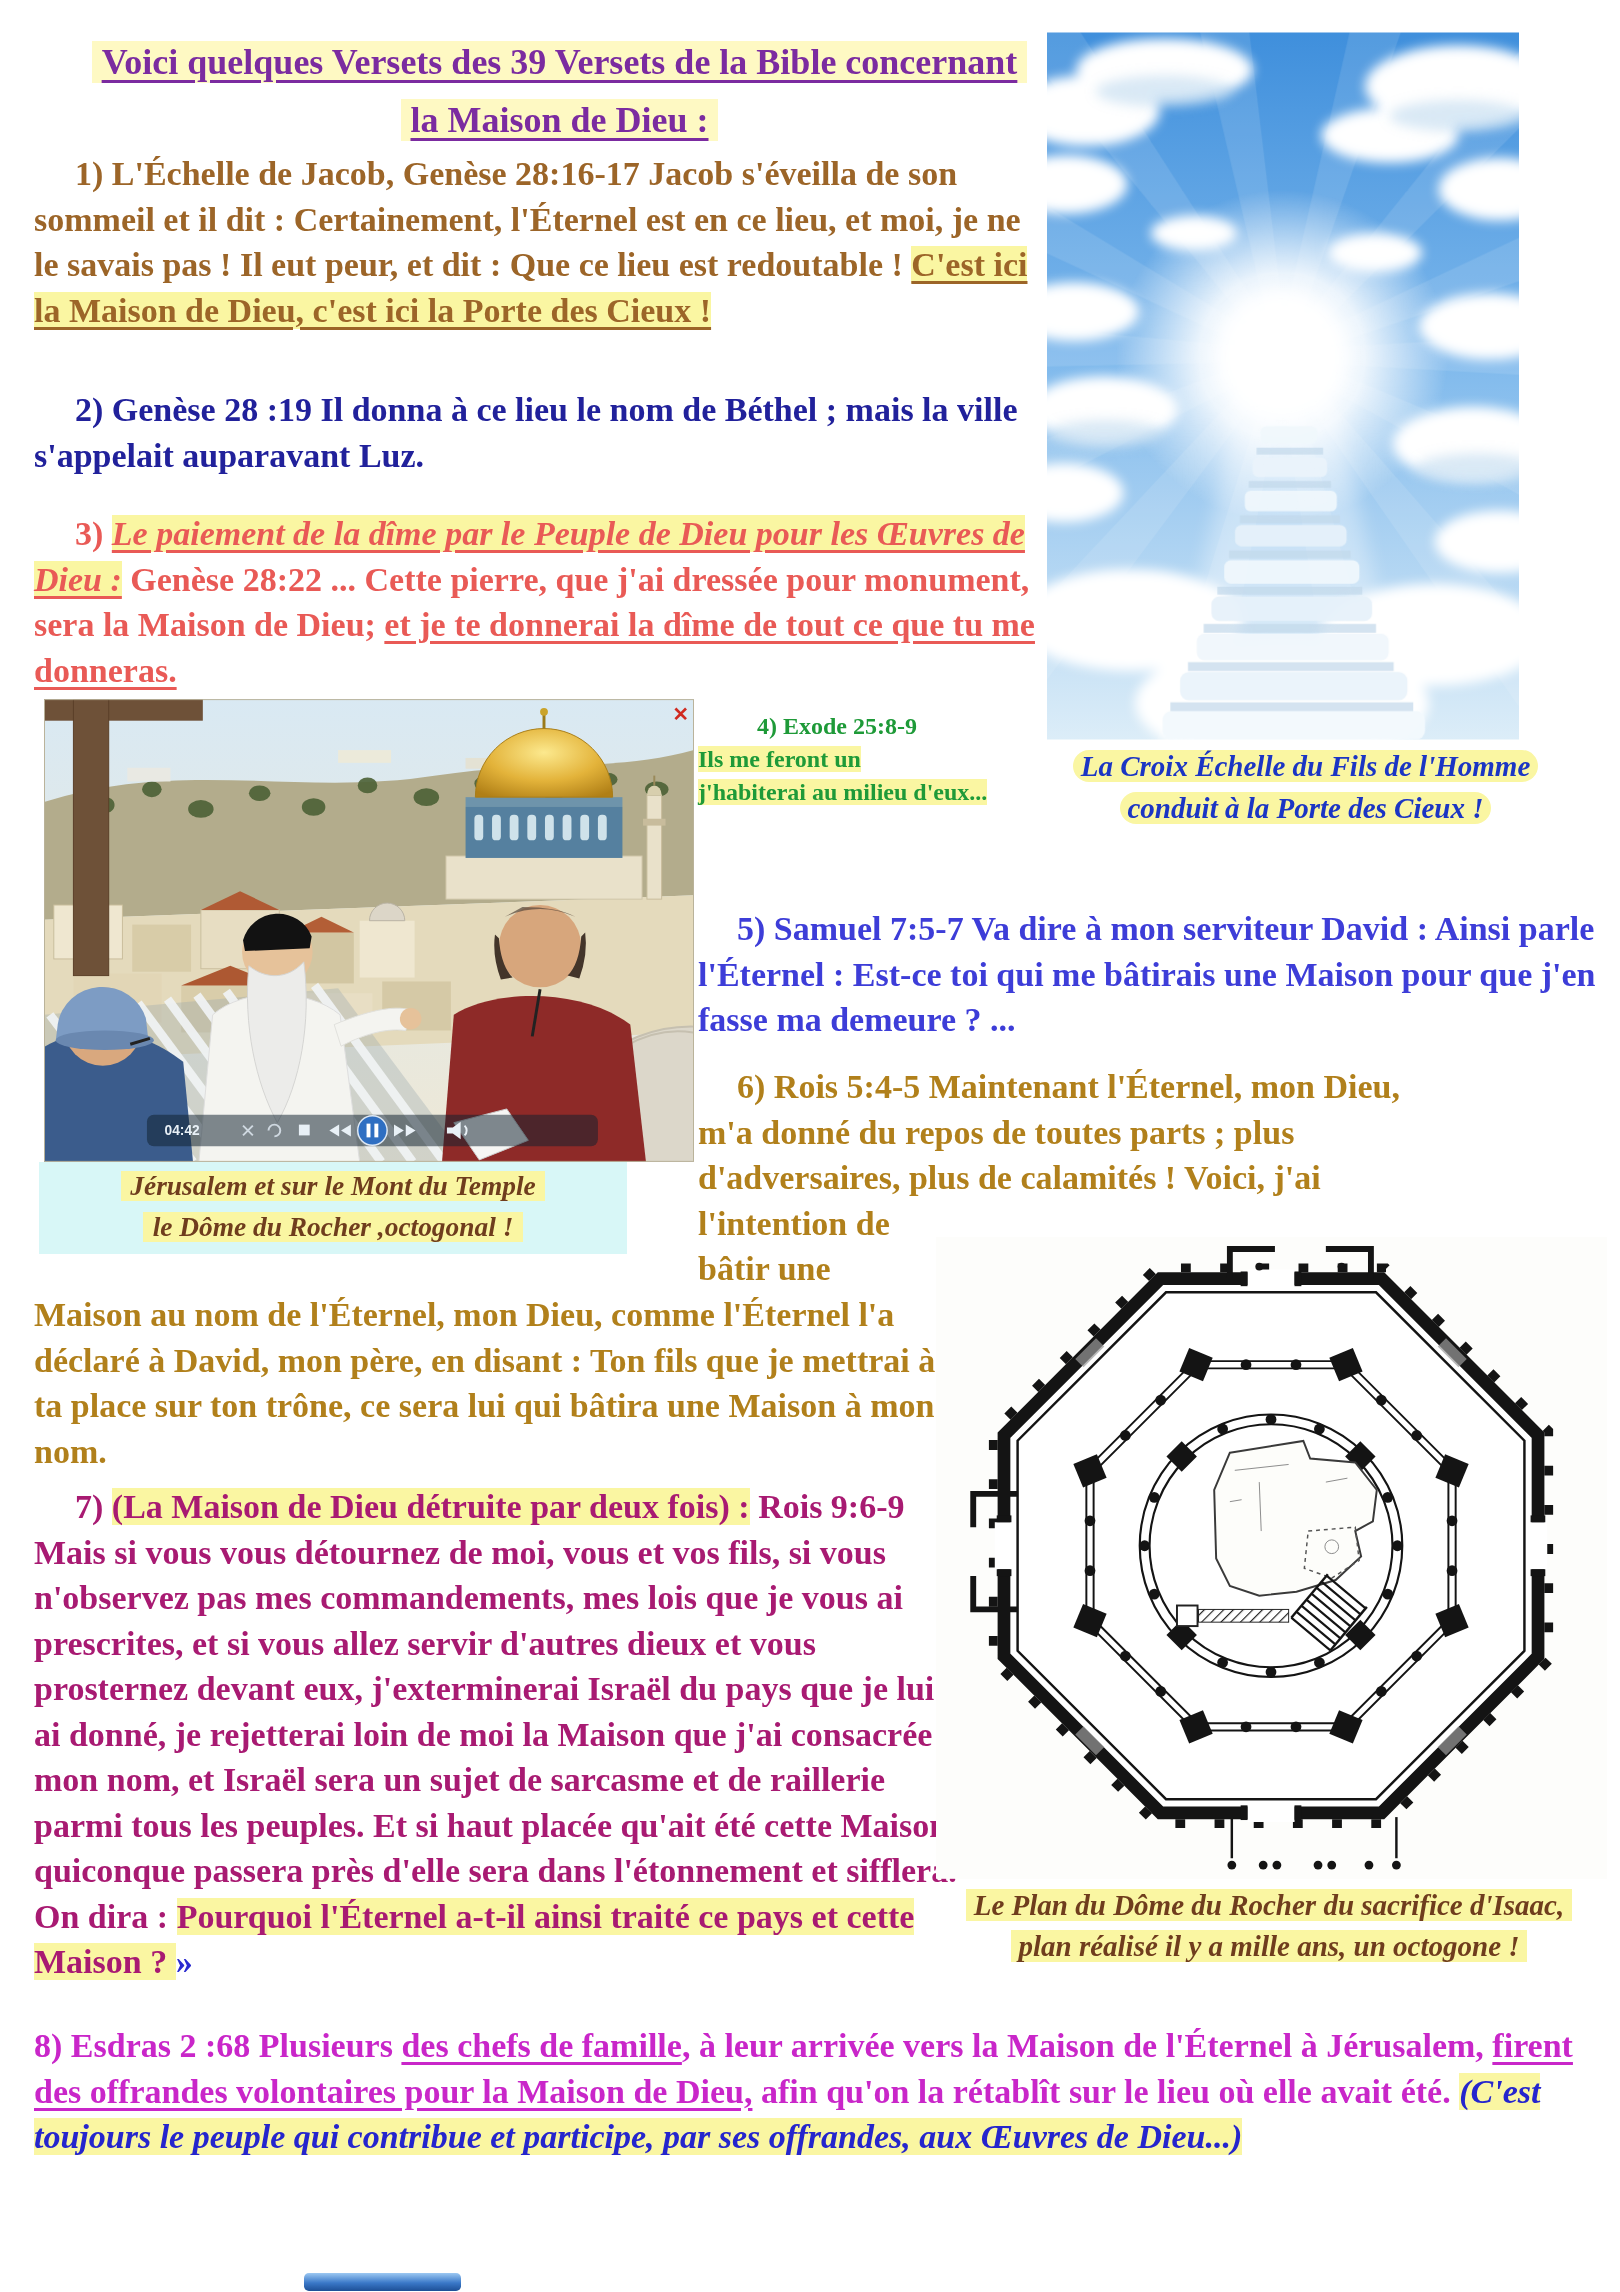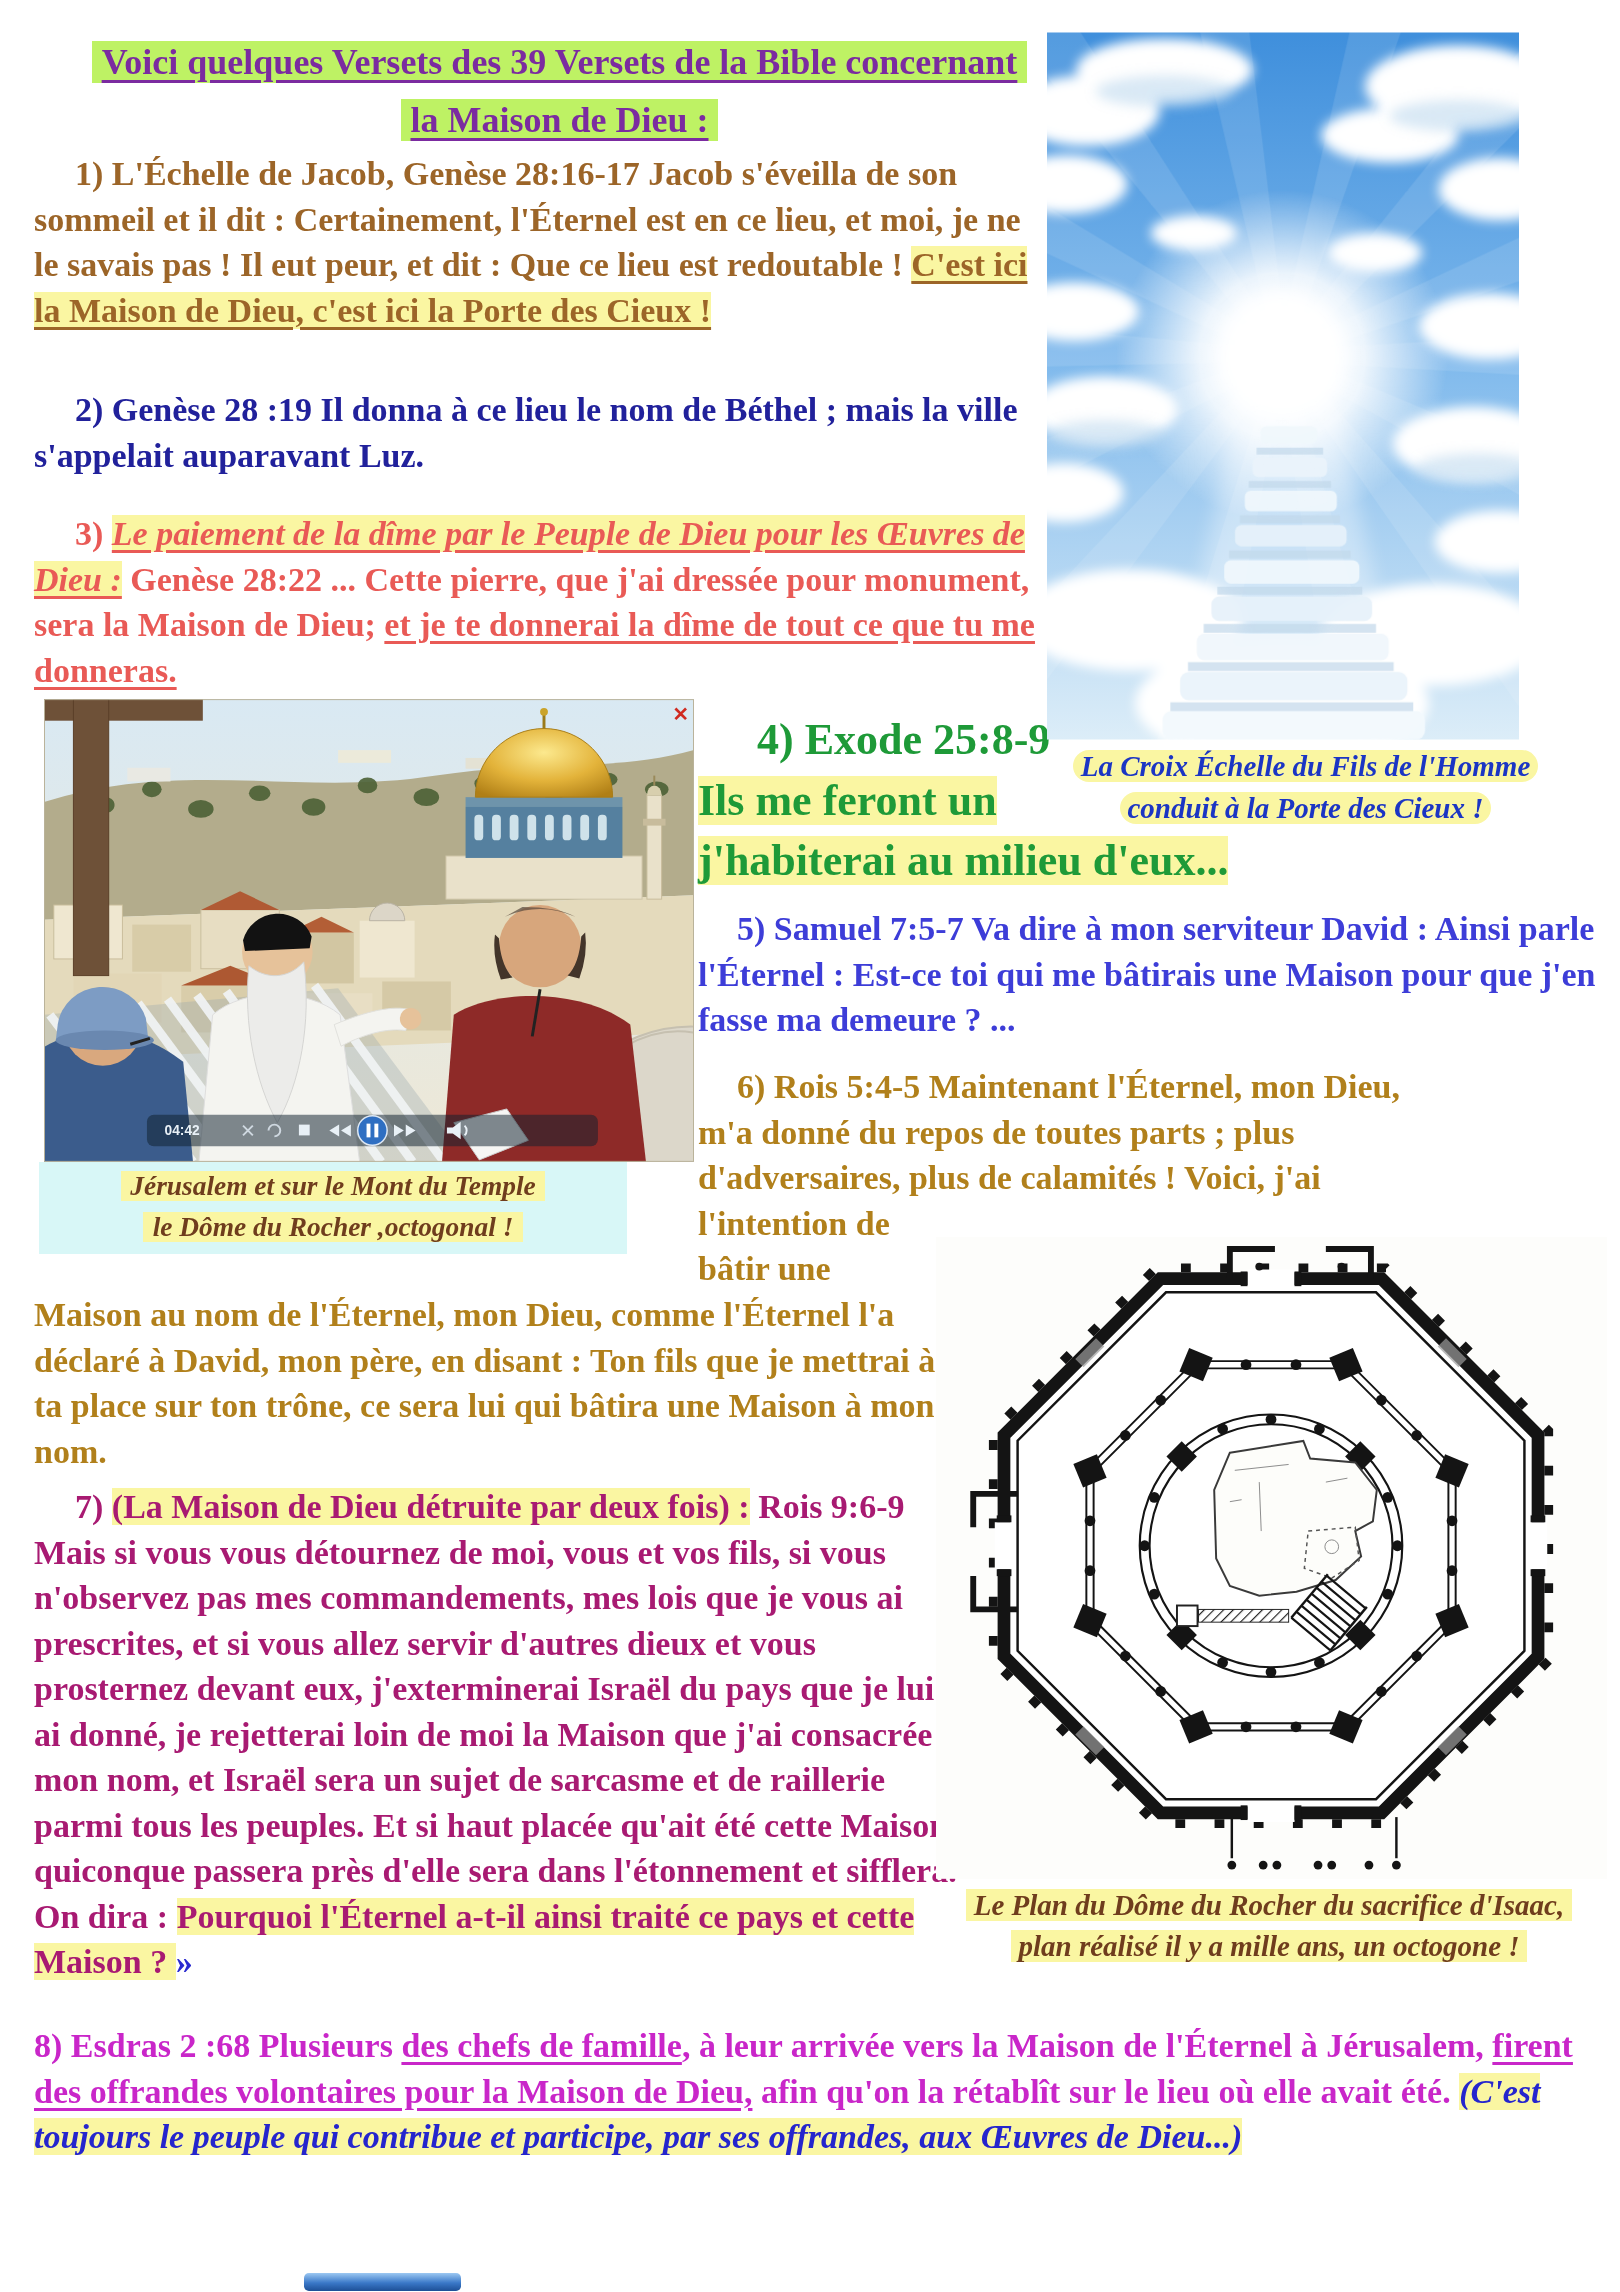--- a/index.html
+++ b/index.html
@@ -6,26 +6,26 @@
   .page{position:relative;width:1620px;height:2293px;background:#ffffff;overflow:hidden;
         font-family:"Liberation Serif", serif;font-weight:bold;}
   .abs{position:absolute;margin:0;}
   .para{font-size:34px;line-height:1.34;}
   .hl{background:#FAF6A2;}
   .u{text-decoration:underline;text-decoration-thickness:2.9px;text-underline-offset:4.9px;}
   .i{font-style:italic;}
   .tline{white-space:nowrap;}
   
   #title{left:39px;top:33px;width:1041px;text-align:center;font-size:36px;line-height:1.62;color:#7B2BA0;}
-  #title .cap-line{background:#bef264;padding:1px 9.8px;text-decoration:underline;text-decoration-thickness:2.9px;text-underline-offset:5.9px;white-space:nowrap;}
+  #title .cap-line{background:#fef9c3;padding:1px 9.8px;text-decoration:underline;text-decoration-thickness:2.9px;text-underline-offset:5.9px;white-space:nowrap;}
   
   #p1{left:34px;top:151px;width:1008px;color:#9C6528;text-indent:41px;}
   #p2{left:34px;top:387px;width:1008px;color:#21219B;text-indent:41px;}
   #p3{left:34px;top:511px;width:1021px;color:#E95A56;text-indent:41px;}
-  #p4{left:698px;top:710px;width:549px;color:#1E9A38;font-size:44px;line-height:1.38;}
+  #p4{left:698px;top:710px;width:549px;color:#1E9A38;font-size:24px;line-height:1.38;}
   #p5{left:698px;top:906px;width:916px;color:#3D3DD8;text-indent:39px;}
   #p6r{left:698px;top:1064px;width:926px;color:#B1801B;font-size:34px;line-height:1.34;}
   #p6l{left:34px;top:1292px;width:921px;color:#B1801B;}
   #p7{left:34px;top:1484px;width:931px;color:#A81A72;text-indent:41px;}
   #p8{left:34px;top:2023px;width:1578px;color:#C926C9;}
   
   #heaven-fig{left:1047px;top:32px;width:472px;height:708px;}
   #heaven-caption{left:1041px;top:745px;width:529px;text-align:center;font-size:29px;line-height:1.45;color:#1B35C4;font-style:italic;}
   #heaven-caption .cap-line{background:#FAF6A2;padding:0 7.8px;white-space:nowrap;border-radius:16px;}
   #photo-fig{left:44px;top:699px;width:650px;height:463px;}

